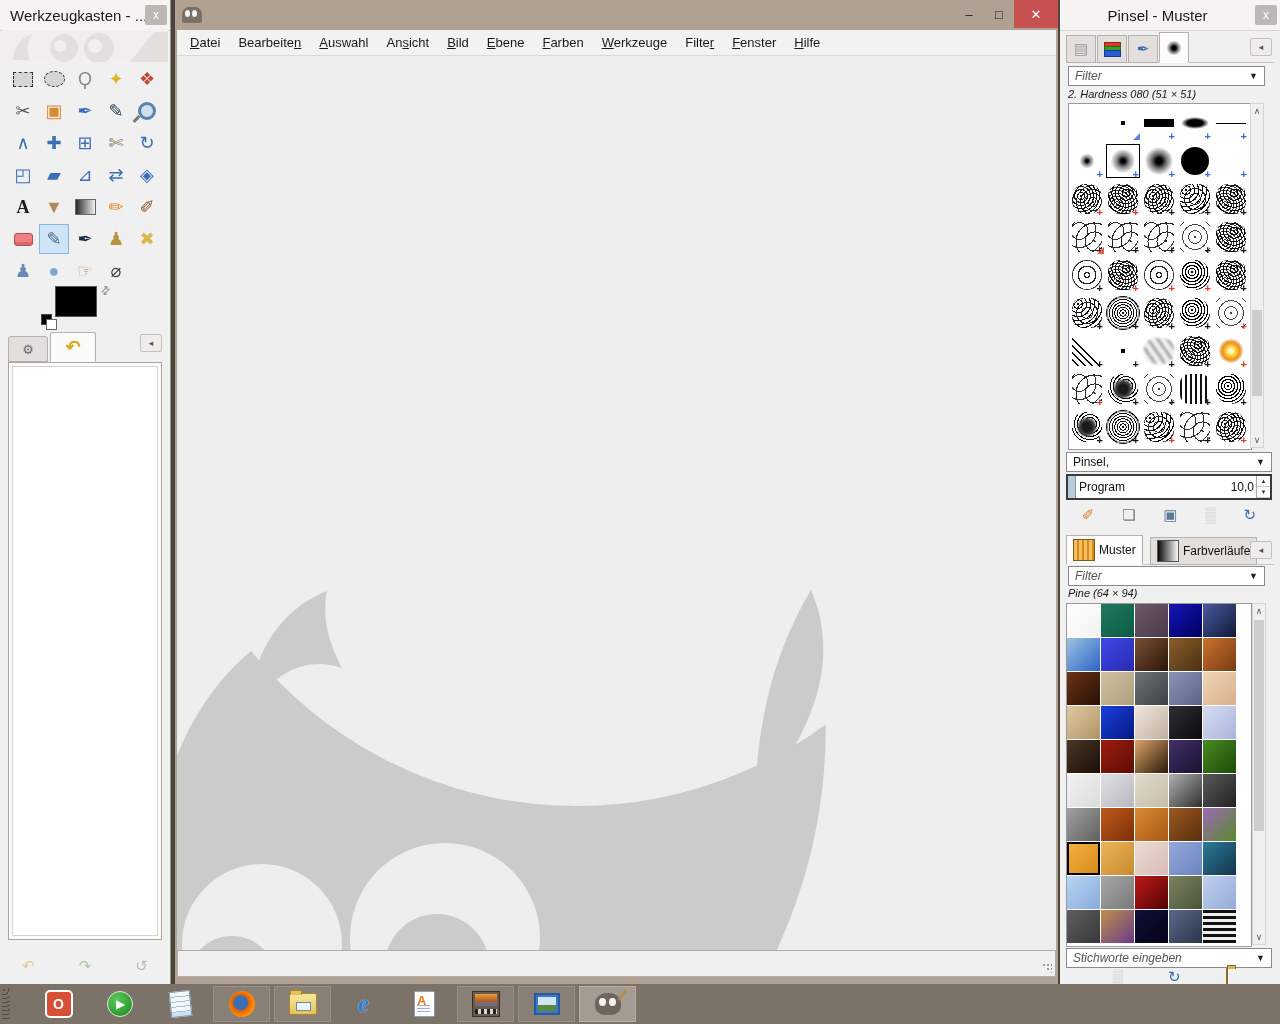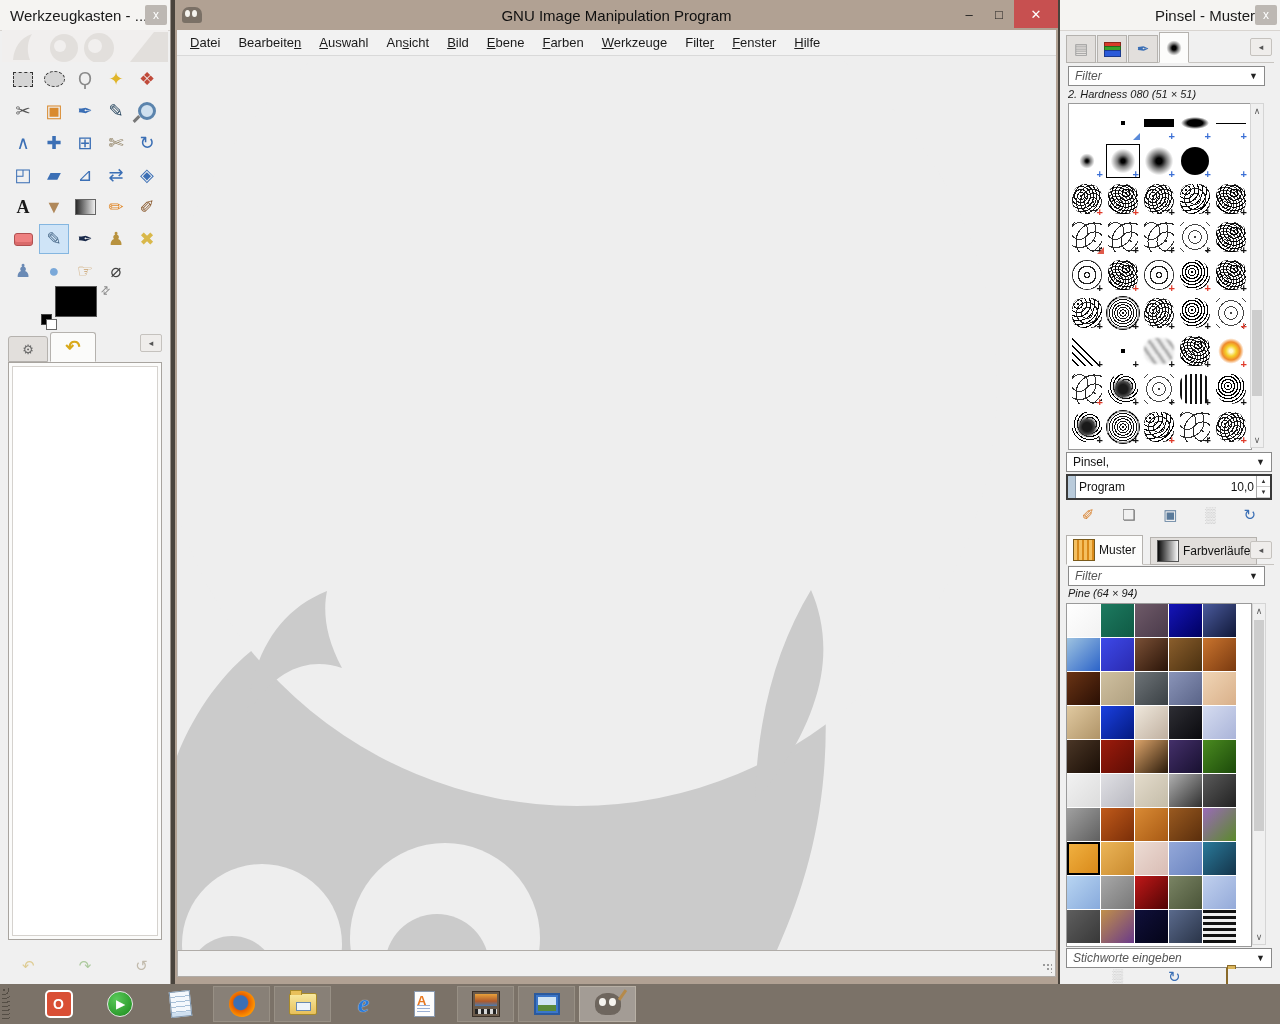--- a/index.html
+++ b/index.html
@@ -2,21 +2,21 @@
 <html><head>
 <meta charset="utf-8">
 <style>
   html,body{margin:0;padding:0;}
   body{font-family:"Liberation Sans",sans-serif;background:#3f3a34;}
   .screen{position:relative;width:1280px;height:1024px;overflow:hidden;background:#4a443d;}
   .win{position:absolute;background:#f0f0f0;}
   
   #toolbox{left:0;top:0;width:170px;height:984px;border-right:1px solid #9a938c;}
   .titlebar{position:absolute;left:0;top:0;right:0;height:30px;display:flex;align-items:center;background:#f5f4f2;border-bottom:1px solid #d8d4d0;}
-  .titlebar .t-text{flex:1;text-align:right;font-size:15px;color:#1a1a1a;white-space:nowrap;overflow:hidden;}
+  .titlebar .t-text{flex:1;text-align:center;font-size:15px;color:#1a1a1a;white-space:nowrap;overflow:hidden;}
   #toolbox .t-text{text-align:left;padding-left:10px;}
   .close-sq{width:22px;height:20px;margin-right:3px;background:#bdb8b3;color:#fff;font-size:12px;display:flex;align-items:center;justify-content:center;border-radius:2px;}
   
   #tb-band{position:absolute;left:2px;top:30px;width:166px;height:32px;background:#f1efee;}
   
   #tools{position:absolute;left:8px;top:64px;width:156px;display:grid;grid-template-columns:repeat(5,31px);grid-auto-rows:32px;}
   .tool{width:30px;height:30px;display:flex;align-items:center;justify-content:center;font-size:18px;line-height:1;}
   .tool.sel{background:#cfe4f7;border:1px solid #84b6e0;width:28px;height:28px;}
   .t-rect{width:18px;height:13px;border:1px dashed #333;background:#d5d5d5;}
   .t-ellipse{width:19px;height:14px;border:1px dashed #333;border-radius:50%;background:#d5d5d5;}
@@ -310,21 +310,20 @@
     <div id="tb-hist">
         <span class="hist-btn" style="color: rgb(201, 162, 39);">↶</span>
         <span class="hist-btn" style="color: rgb(90, 154, 58);">↷</span>
         <span class="hist-btn" style="color: rgb(138, 122, 90);">↺</span>
       </div>
   </div>
 
   <div class="win" id="mainwin">
     <div id="mw-title">
       <div id="wilber-mini"></div>
-      <div class="t-text">GNU Image Manipulation Program</div>
     </div>
     <div id="mw-btns">
       <div class="mwb">–</div>
       <div class="mwb">□</div>
       <div class="mwb close">✕</div>
     </div>
     <div id="menubar">
         <div class="menu-item"><u>D</u><span>a</span><span>t</span><span>e</span><span>i</span></div>
         <div class="menu-item"><span>B</span><span>e</span><span>a</span><span>r</span><span>b</span><span>e</span><span>i</span><span>t</span><span>e</span><u>n</u></div>
         <div class="menu-item"><u>A</u><span>u</span><span>s</span><span>w</span><span>a</span><span>h</span><span>l</span></div>

